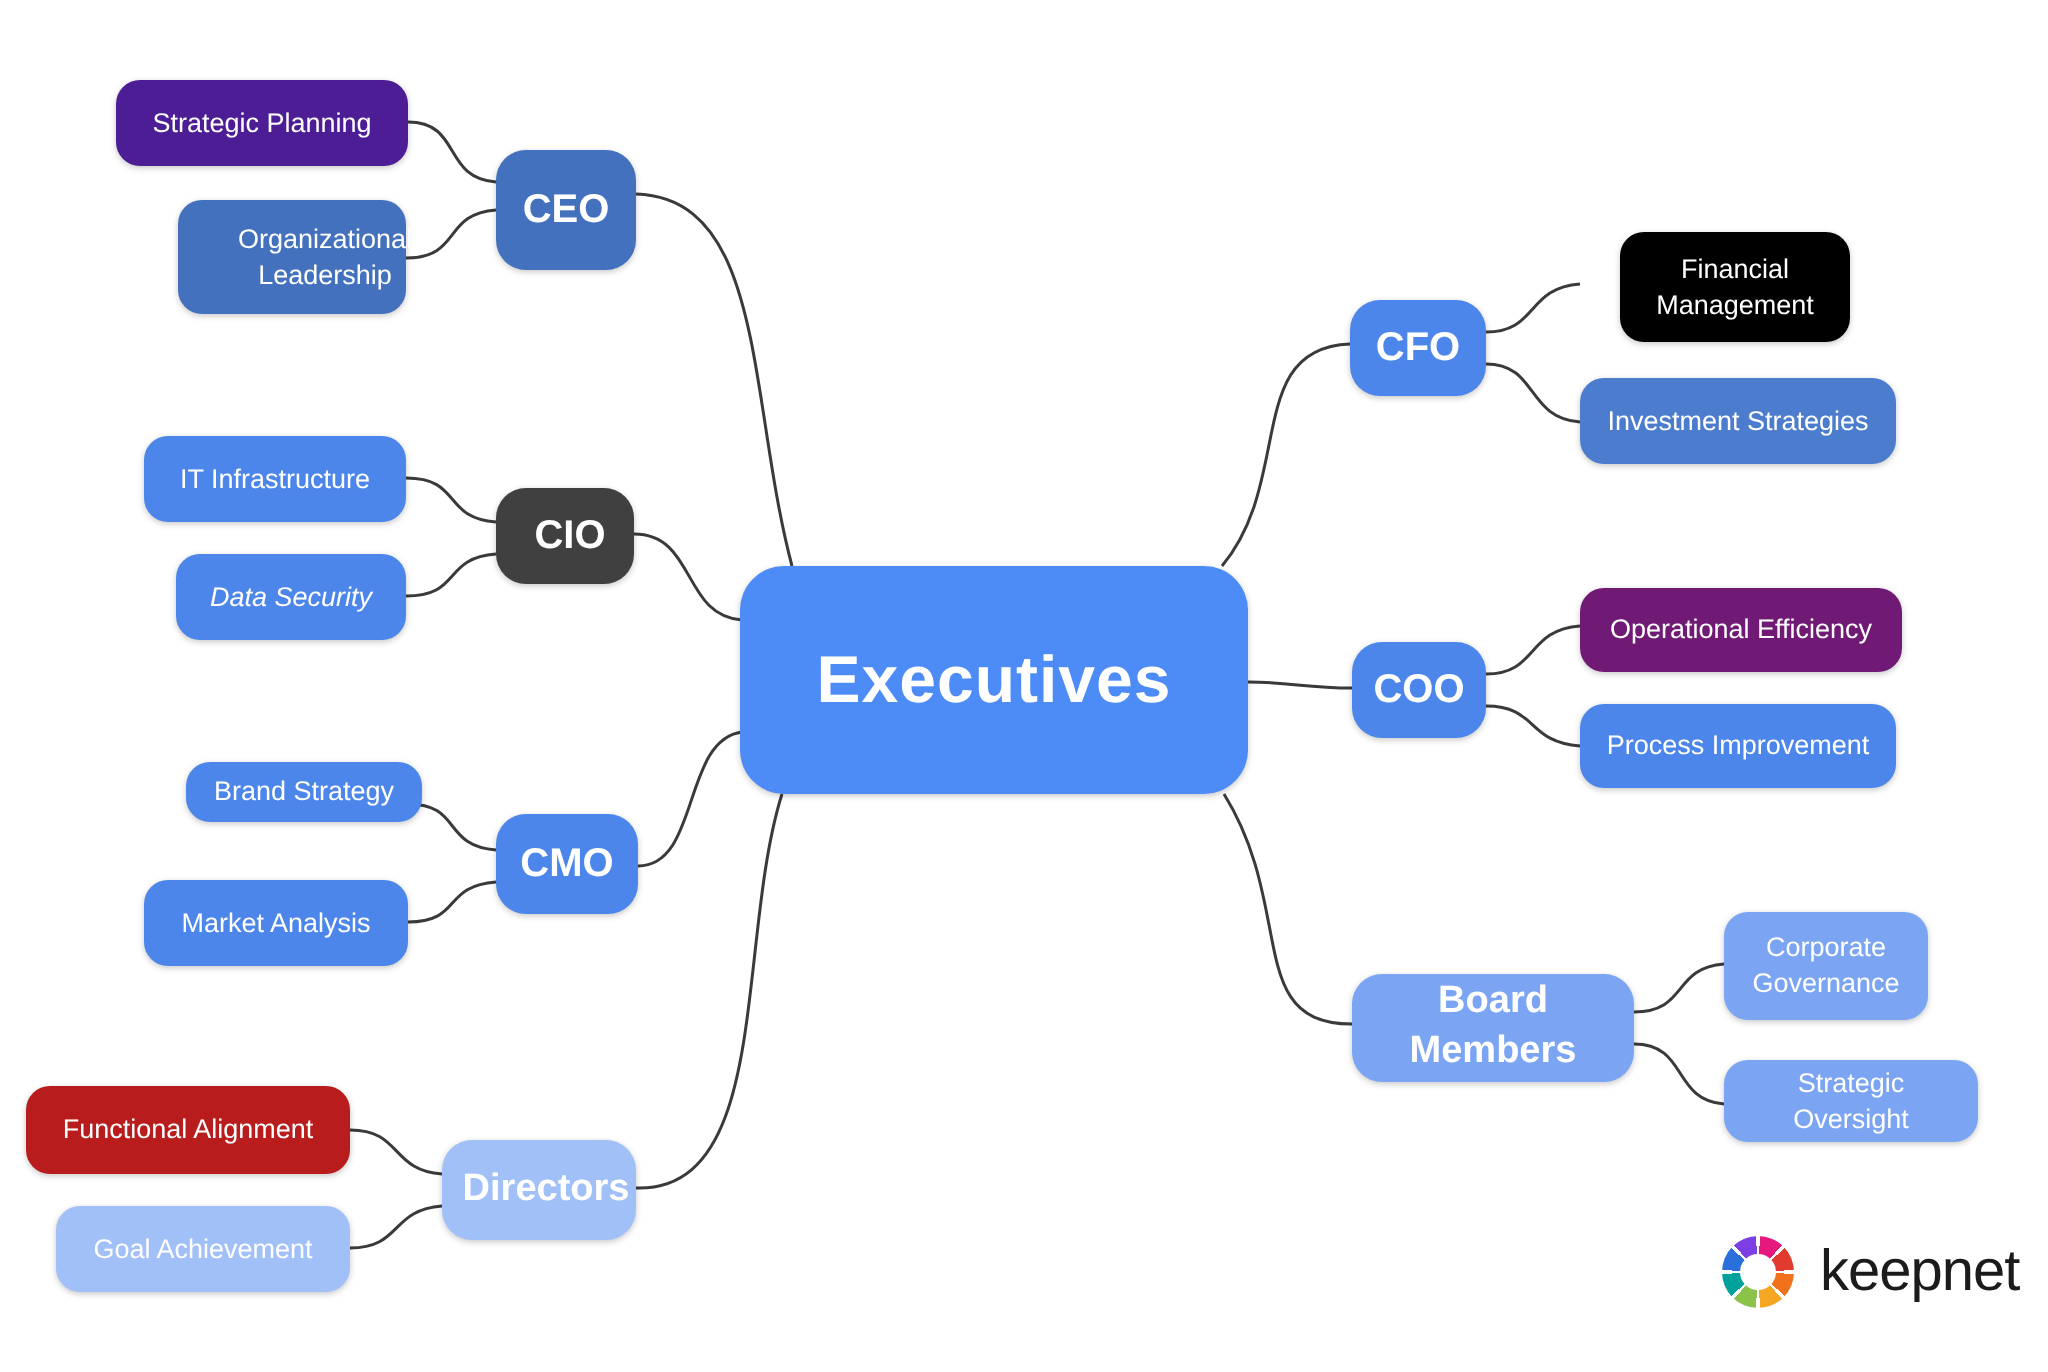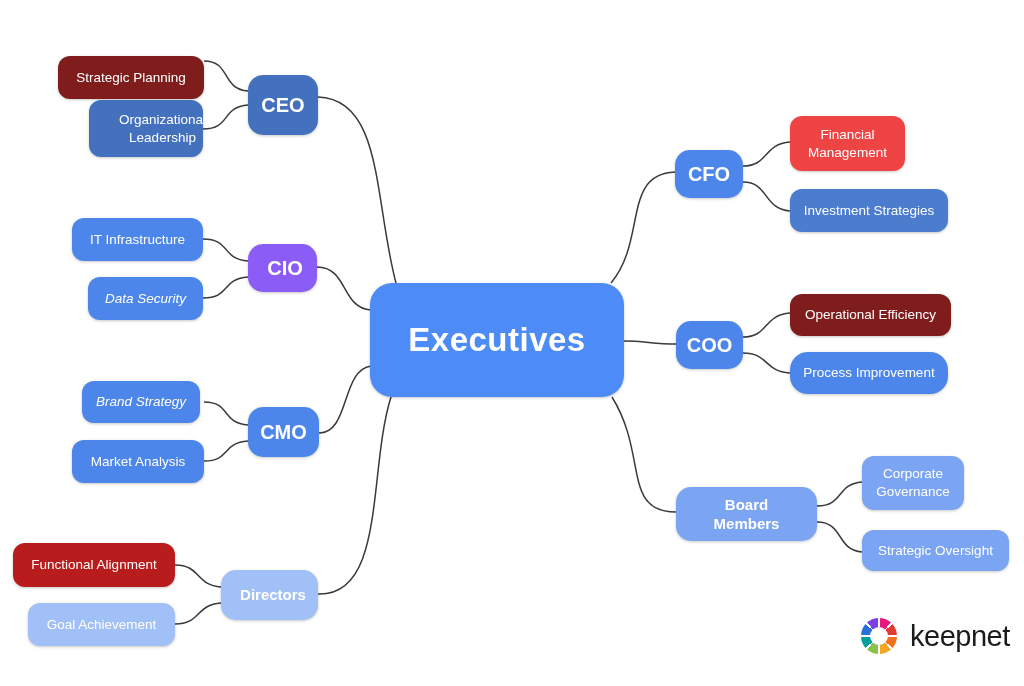--- a/index.html
+++ b/index.html
@@ -5,45 +5,45 @@
   html,body{margin:0;padding:0;background:#fff;}
   #canvas{position:relative;width:1024px;height:686px;overflow:hidden;background:#fff;
           font-family:"Liberation Sans",sans-serif;}
   #edges{position:absolute;left:0;top:0;width:1024px;height:686px;}
   #edges path{fill:none;stroke:var(--edge,#3a3a3a);stroke-width:1.5px;}
 
   .node{position:absolute;display:flex;align-items:center;justify-content:center;
         color:#fff;text-align:center;border-radius:12px;font-size:13.5px;line-height:1.3;
         padding:2px 10px;box-sizing:border-box;box-shadow:0 1px 3px rgba(0,0,0,.22);}
   .branch{font-size:20px;font-weight:bold;border-radius:15px;}
-  .branch-wide{font-size:15px;font-weight:bold;border-radius:15px;}
+  .branch-wide{font-size:19px;font-weight:bold;border-radius:15px;}
   .root{font-size:33px;font-weight:bold;border-radius:22px;letter-spacing:.5px;}
 
   #n-executives{left:370px;top:283px;width:254px;height:114px;}
   #n-ceo{left:248px;top:75px;width:70px;height:60px;}
   #n-strategic-planning{left:58px;top:40px;width:146px;height:43px;}
   #n-organizational-leadership{left:89px;top:100px;width:114px;height:57px;}
   #n-cio{left:248px;top:244px;width:69px;height:48px;}
   #n-it-infrastructure{left:72px;top:218px;width:131px;height:43px;}
   #n-data-security{left:88px;top:277px;width:115px;height:43px;font-style:italic;}
   #n-cmo{left:248px;top:407px;width:71px;height:50px;}
-  #n-brand-strategy{left:82px;top:381px;width:118px;height:42px;font-style:italic;}
+  #n-brand-strategy{left:93px;top:381px;width:118px;height:30px;}
   #n-market-analysis{left:72px;top:440px;width:132px;height:43px;}
   #n-directors{left:221px;top:570px;width:97px;height:50px;padding-left:17px;}
   #n-functional-alignment{left:13px;top:543px;width:162px;height:44px;}
   #n-goal-achievement{left:28px;top:603px;width:147px;height:43px;}
   #n-cfo{left:675px;top:150px;width:68px;height:48px;}
   #n-financial-management{left:790px;top:116px;width:115px;height:55px;}
   #n-investment-strategies{left:790px;top:189px;width:158px;height:43px;}
   #n-coo{left:676px;top:321px;width:67px;height:48px;text-align:right;}
   #n-operational-efficiency{left:790px;top:294px;width:161px;height:42px;}
-  #n-process-improvement{left:790px;top:352px;width:158px;height:42px;border-radius:18px;}
+  #n-process-improvement{left:790px;top:352px;width:158px;height:42px;}
   #n-board-members{left:676px;top:487px;width:141px;height:54px;padding:2px 20px;}
   #n-corporate-governance{left:862px;top:456px;width:102px;height:54px;}
-  #n-strategic-oversight{left:862px;top:530px;width:147px;height:41px;}
+  #n-strategic-oversight{left:862px;top:530px;width:127px;height:41px;}
 
   .logo{position:absolute;left:861px;top:618px;display:flex;align-items:center;gap:13px;}
   .logo-wheel{position:relative;width:36px;height:36px;border-radius:50%;display:inline-block;}
   .logo-wheel-hole{position:absolute;left:9px;top:9px;width:18px;height:18px;border-radius:50%;background:#fff;}
   .logo-text{font-size:29px;color:#1b1b1b;letter-spacing:-0.5px;font-weight:500;}
 </style>
 </head>
 <body>
 
 <div id="canvas" style="background: rgb(255, 255, 255);">
@@ -68,41 +68,41 @@
     <path d="M 743 182 C 769 182 763 209 790 211"></path>
     <path d="M 743 337 C 769 337 763 315 790 313"></path>
     <path d="M 743 353 C 769 353 763 371 790 373"></path>
     <path d="M 817 506 C 844 506 836 484 862 482"></path>
     <path d="M 817 522 C 844 522 836 550 862 552"></path>
   </svg>
 
   <div id="n-executives" class="node root" style="background-color: rgb(77, 139, 247);">Executives</div>
 
   <div id="n-ceo" class="node branch" style="background-color: rgb(68, 113, 189);">CEO</div>
-  <div id="n-strategic-planning" class="node" style="background-color: #7f1d1d; margin-top: 16px;">Strategic Planning</div>
+  <div id="n-strategic-planning" class="node" style="background-color: #4c1d95;">Strategic Planning</div>
   <div id="n-organizational-leadership" class="node" style="background-color: rgb(68, 113, 189); padding-left: 43px;">Organizational Leadership</div>
 
-  <div id="n-cio" class="node branch" style="background-color: #8b5cf6; padding-left: 15px;">CIO</div>
+  <div id="n-cio" class="node branch" style="background-color: #404040; padding-left: 15px;">CIO</div>
   <div id="n-it-infrastructure" class="node" style="background-color: rgb(76, 134, 234);">IT Infrastructure</div>
   <div id="n-data-security" class="node" style="background-color: rgb(76, 134, 234);">Data Security</div>
 
   <div id="n-cmo" class="node branch" style="background-color: rgb(76, 134, 234);">CMO</div>
   <div id="n-brand-strategy" class="node" style="background-color: rgb(76, 134, 234);">Brand Strategy</div>
   <div id="n-market-analysis" class="node" style="background-color: rgb(76, 134, 234);">Market Analysis</div>
 
   <div id="n-directors" class="node branch-wide" style="background-color: rgb(162, 192, 248);">Directors</div>
   <div id="n-functional-alignment" class="node" style="background-color: #b91c1c;">Functional Alignment</div>
   <div id="n-goal-achievement" class="node" style="background-color: rgb(162, 192, 248);">Goal Achievement</div>
 
   <div id="n-cfo" class="node branch" style="background-color: rgb(76, 134, 234);">CFO</div>
-  <div id="n-financial-management" class="node" style="background-color: #ef4444;">Financial Management</div>
+  <div id="n-financial-management" class="node" style="background-color: #000000; margin-left: 20px;">Financial Management</div>
   <div id="n-investment-strategies" class="node" style="background-color: rgb(75, 124, 205);">Investment Strategies</div>
 
   <div id="n-coo" class="node branch" style="background-color: rgb(76, 134, 234);">COO</div>
-  <div id="n-operational-efficiency" class="node" style="background-color: #7f1d1d;">Operational Efficiency</div>
+  <div id="n-operational-efficiency" class="node" style="background-color: #701a75;">Operational Efficiency</div>
   <div id="n-process-improvement" class="node" style="background-color: rgb(76, 134, 234);">Process Improvement</div>
 
   <div id="n-board-members" class="node branch-wide" style="background-color: rgb(123, 165, 242);">Board Members</div>
   <div id="n-corporate-governance" class="node" style="background-color: rgb(123, 165, 242);">Corporate Governance</div>
   <div id="n-strategic-oversight" class="node" style="background-color: rgb(123, 165, 242);">Strategic Oversight</div>
 
   <div class="logo">
     <span class="logo-wheel" id="logo-wheel" style="background: conic-gradient(rgb(255, 255, 255) 0%, rgb(255, 255, 255) 0.9%, rgb(229, 25, 125) 0.9%, rgb(229, 25, 125) 11.6%, rgb(255, 255, 255) 11.6%, rgb(255, 255, 255) 12.5%, rgb(255, 255, 255) 12.5%, rgb(255, 255, 255) 13.4%, rgb(226, 58, 46) 13.4%, rgb(226, 58, 46) 24.1%, rgb(255, 255, 255) 24.1%, rgb(255, 255, 255) 25%, rgb(255, 255, 255) 25%, rgb(255, 255, 255) 25.9%, rgb(242, 113, 28) 25.9%, rgb(242, 113, 28) 36.6%, rgb(255, 255, 255) 36.6%, rgb(255, 255, 255) 37.5%, rgb(255, 255, 255) 37.5%, rgb(255, 255, 255) 38.4%, rgb(245, 166, 35) 38.4%, rgb(245, 166, 35) 49.1%, rgb(255, 255, 255) 49.1%, rgb(255, 255, 255) 50%, rgb(255, 255, 255) 50%, rgb(255, 255, 255) 50.9%, rgb(139, 195, 74) 50.9%, rgb(139, 195, 74) 61.6%, rgb(255, 255, 255) 61.6%, rgb(255, 255, 255) 62.5%, rgb(255, 255, 255) 62.5%, rgb(255, 255, 255) 63.4%, rgb(0, 161, 154) 63.4%, rgb(0, 161, 154) 74.1%, rgb(255, 255, 255) 74.1%, rgb(255, 255, 255) 75%, rgb(255, 255, 255) 75%, rgb(255, 255, 255) 75.9%, rgb(42, 111, 219) 75.9%, rgb(42, 111, 219) 86.6%, rgb(255, 255, 255) 86.6%, rgb(255, 255, 255) 87.5%, rgb(255, 255, 255) 87.5%, rgb(255, 255, 255) 88.4%, rgb(123, 63, 228) 88.4%, rgb(123, 63, 228) 99.1%, rgb(255, 255, 255) 99.1%, rgb(255, 255, 255) 100%);">
         <span class="logo-wheel-hole"></span>
       </span>

